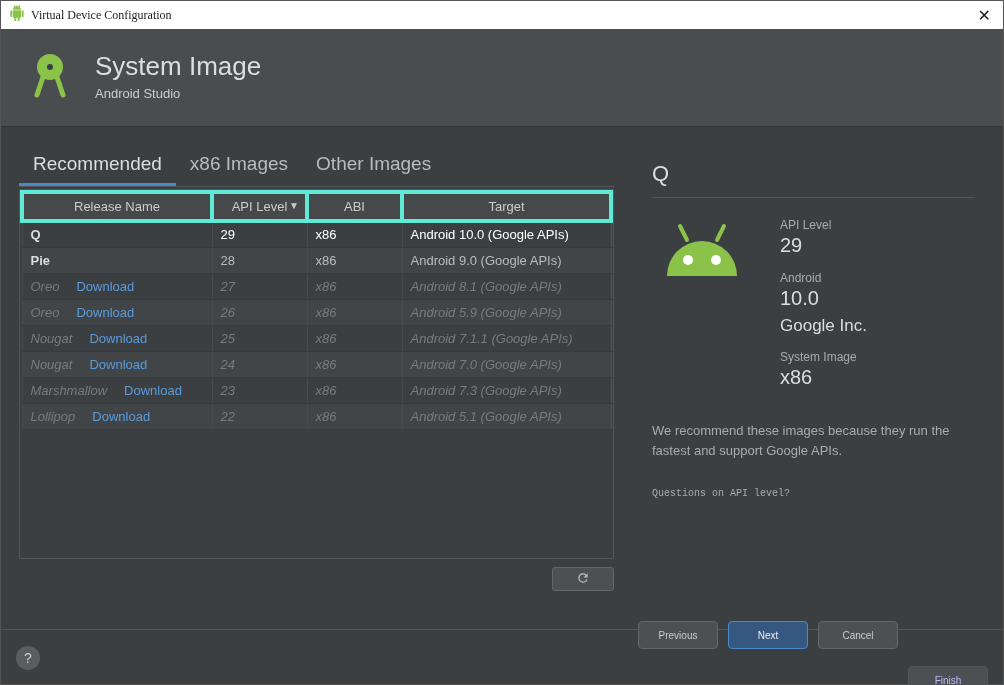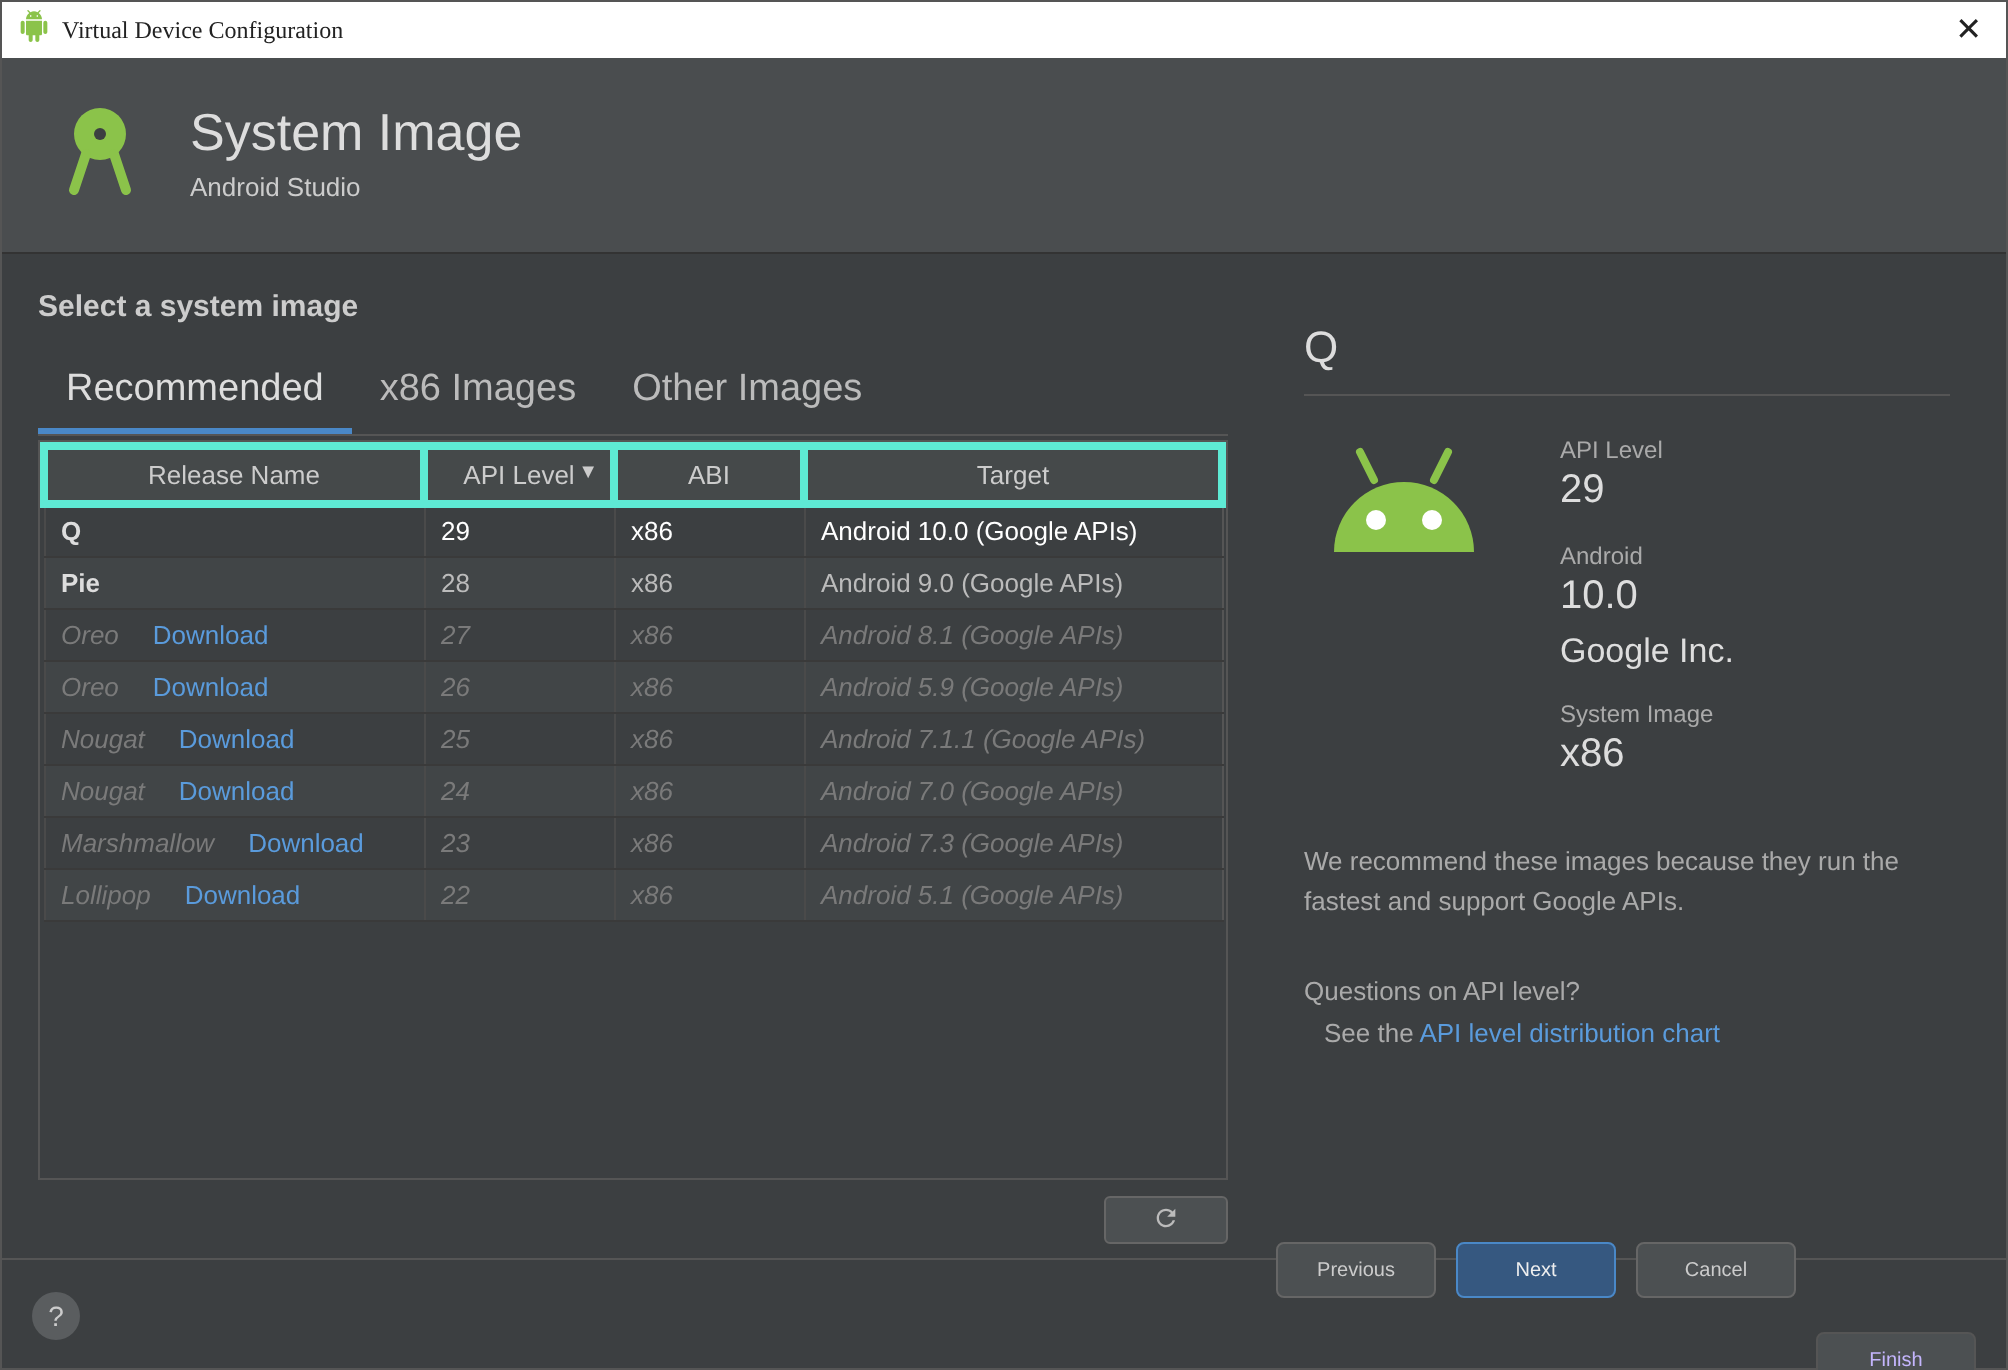--- a/index.html
+++ b/index.html
@@ -68,21 +68,21 @@
   width: 62px; height: 24px; border: 1px solid #666;
   background: #4c5052; display: flex; align-items: center;
   justify-content: center; float: right; margin-top: 8px;
   cursor: pointer; border-radius: 3px;
 }
 .detail-title { font-size: 22px; color: #ddd; font-weight: 300; margin-top: 16px; border-bottom: 1px solid #555; padding-bottom: 10px; margin-bottom: 20px; }
 .detail-grid { display: flex; gap: 28px; align-items: flex-start; }
 .detail-info .lbl { font-size: 12px; color: #aaa; margin-top: 14px; }
 .detail-info .val { font-size: 20px; color: #ddd; margin-top: 2px; }
 .rec-text { color: #aaa; font-size: 13px; line-height: 1.5; margin-top: 32px; }
-.q-text { color: #aaa; font-size: 13px; margin-top: 28px; }
+.q-text { color: #aaa; font-size: 10px; margin-top: 28px; font-family: Liberation Mono, monospace; }
 .link { color: #5a9bdc; cursor: pointer; }
 .footer {
   position: absolute; bottom: 0; left: 0; right: 0;
   height: 56px; border-top: 1px solid #555;
   display: flex; align-items: center; padding: 0 16px;
   justify-content: space-between;
 }
 .help-btn {
   width: 24px; height: 24px; border-radius: 50%;
   background: #5a5d5f; color: #ccc; display: flex;
@@ -122,21 +122,20 @@
     </svg>
   </span>
   <div>
     <div class="title">System Image</div>
     <div class="subtitle">Android Studio</div>
   </div>
 </div>
 
 <div class="content">
   <div class="left-pane">
-    <div class="section-title">Select a system image</div>
     <div class="tabs" id="tabs">
         <div class="tab active">Recommended</div>
         <div class="tab">x86 Images</div>
         <div class="tab">Other Images</div>
       </div>
     <div class="table-wrap">
       <table>
         <thead>
           <tr>
             <th style="width:190px">Release Name</th>
@@ -223,23 +222,20 @@
         <div class="val">29</div>
         <div class="lbl">Android</div>
         <div class="val">10.0</div>
         <div class="val" style="font-size:17px; margin-top:6px">Google Inc.</div>
         <div class="lbl">System Image</div>
         <div class="val">x86</div>
       </div>
     </div>
     <div class="rec-text">We recommend these images because they run the fastest and support Google APIs.</div>
     <div class="q-text">Questions on API level?</div>
-    <div class="q-text" style="margin-top:6px; padding-left:10px">
-      <span>See the </span><span class="link">API level distribution chart</span>
-    </div>
   </div>
 </div>
 
 <div class="footer">
   <div class="help-btn">?</div>
   <div class="btns">
     <button class="btn">Previous</button>
     <button class="btn primary">Next</button>
     <button class="btn">Cancel</button>
     <button class="btn disabled">Finish</button>

